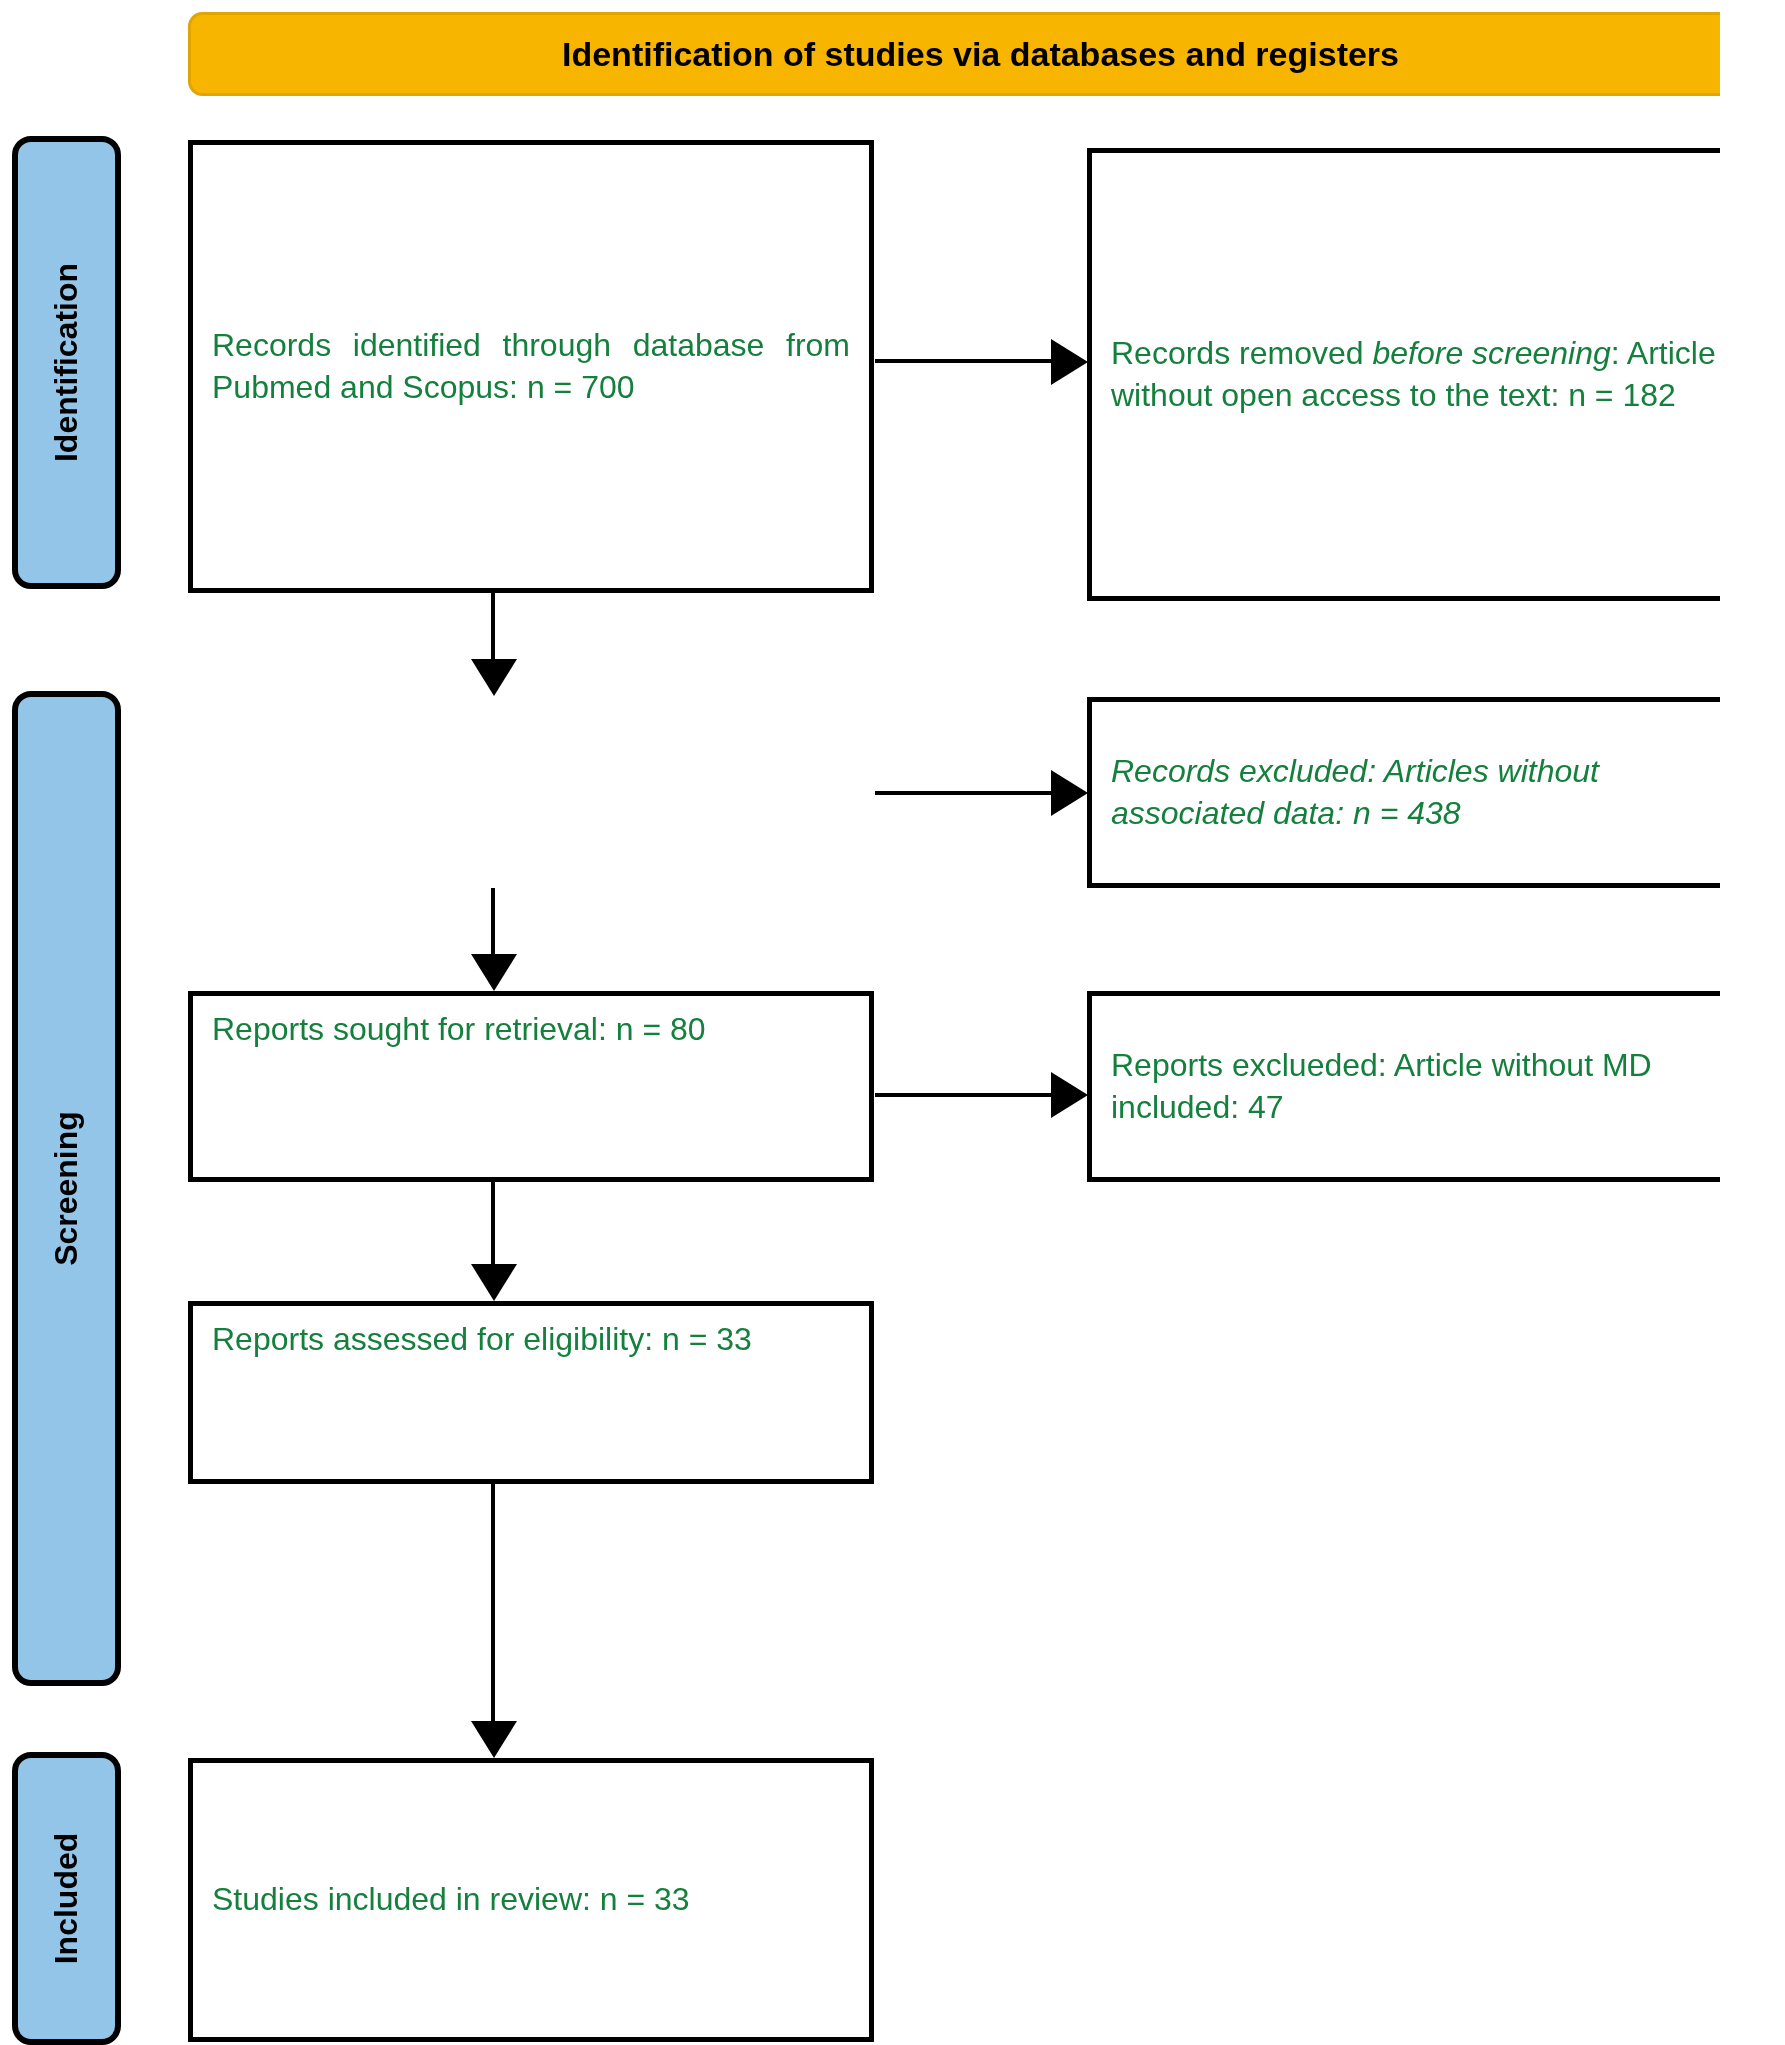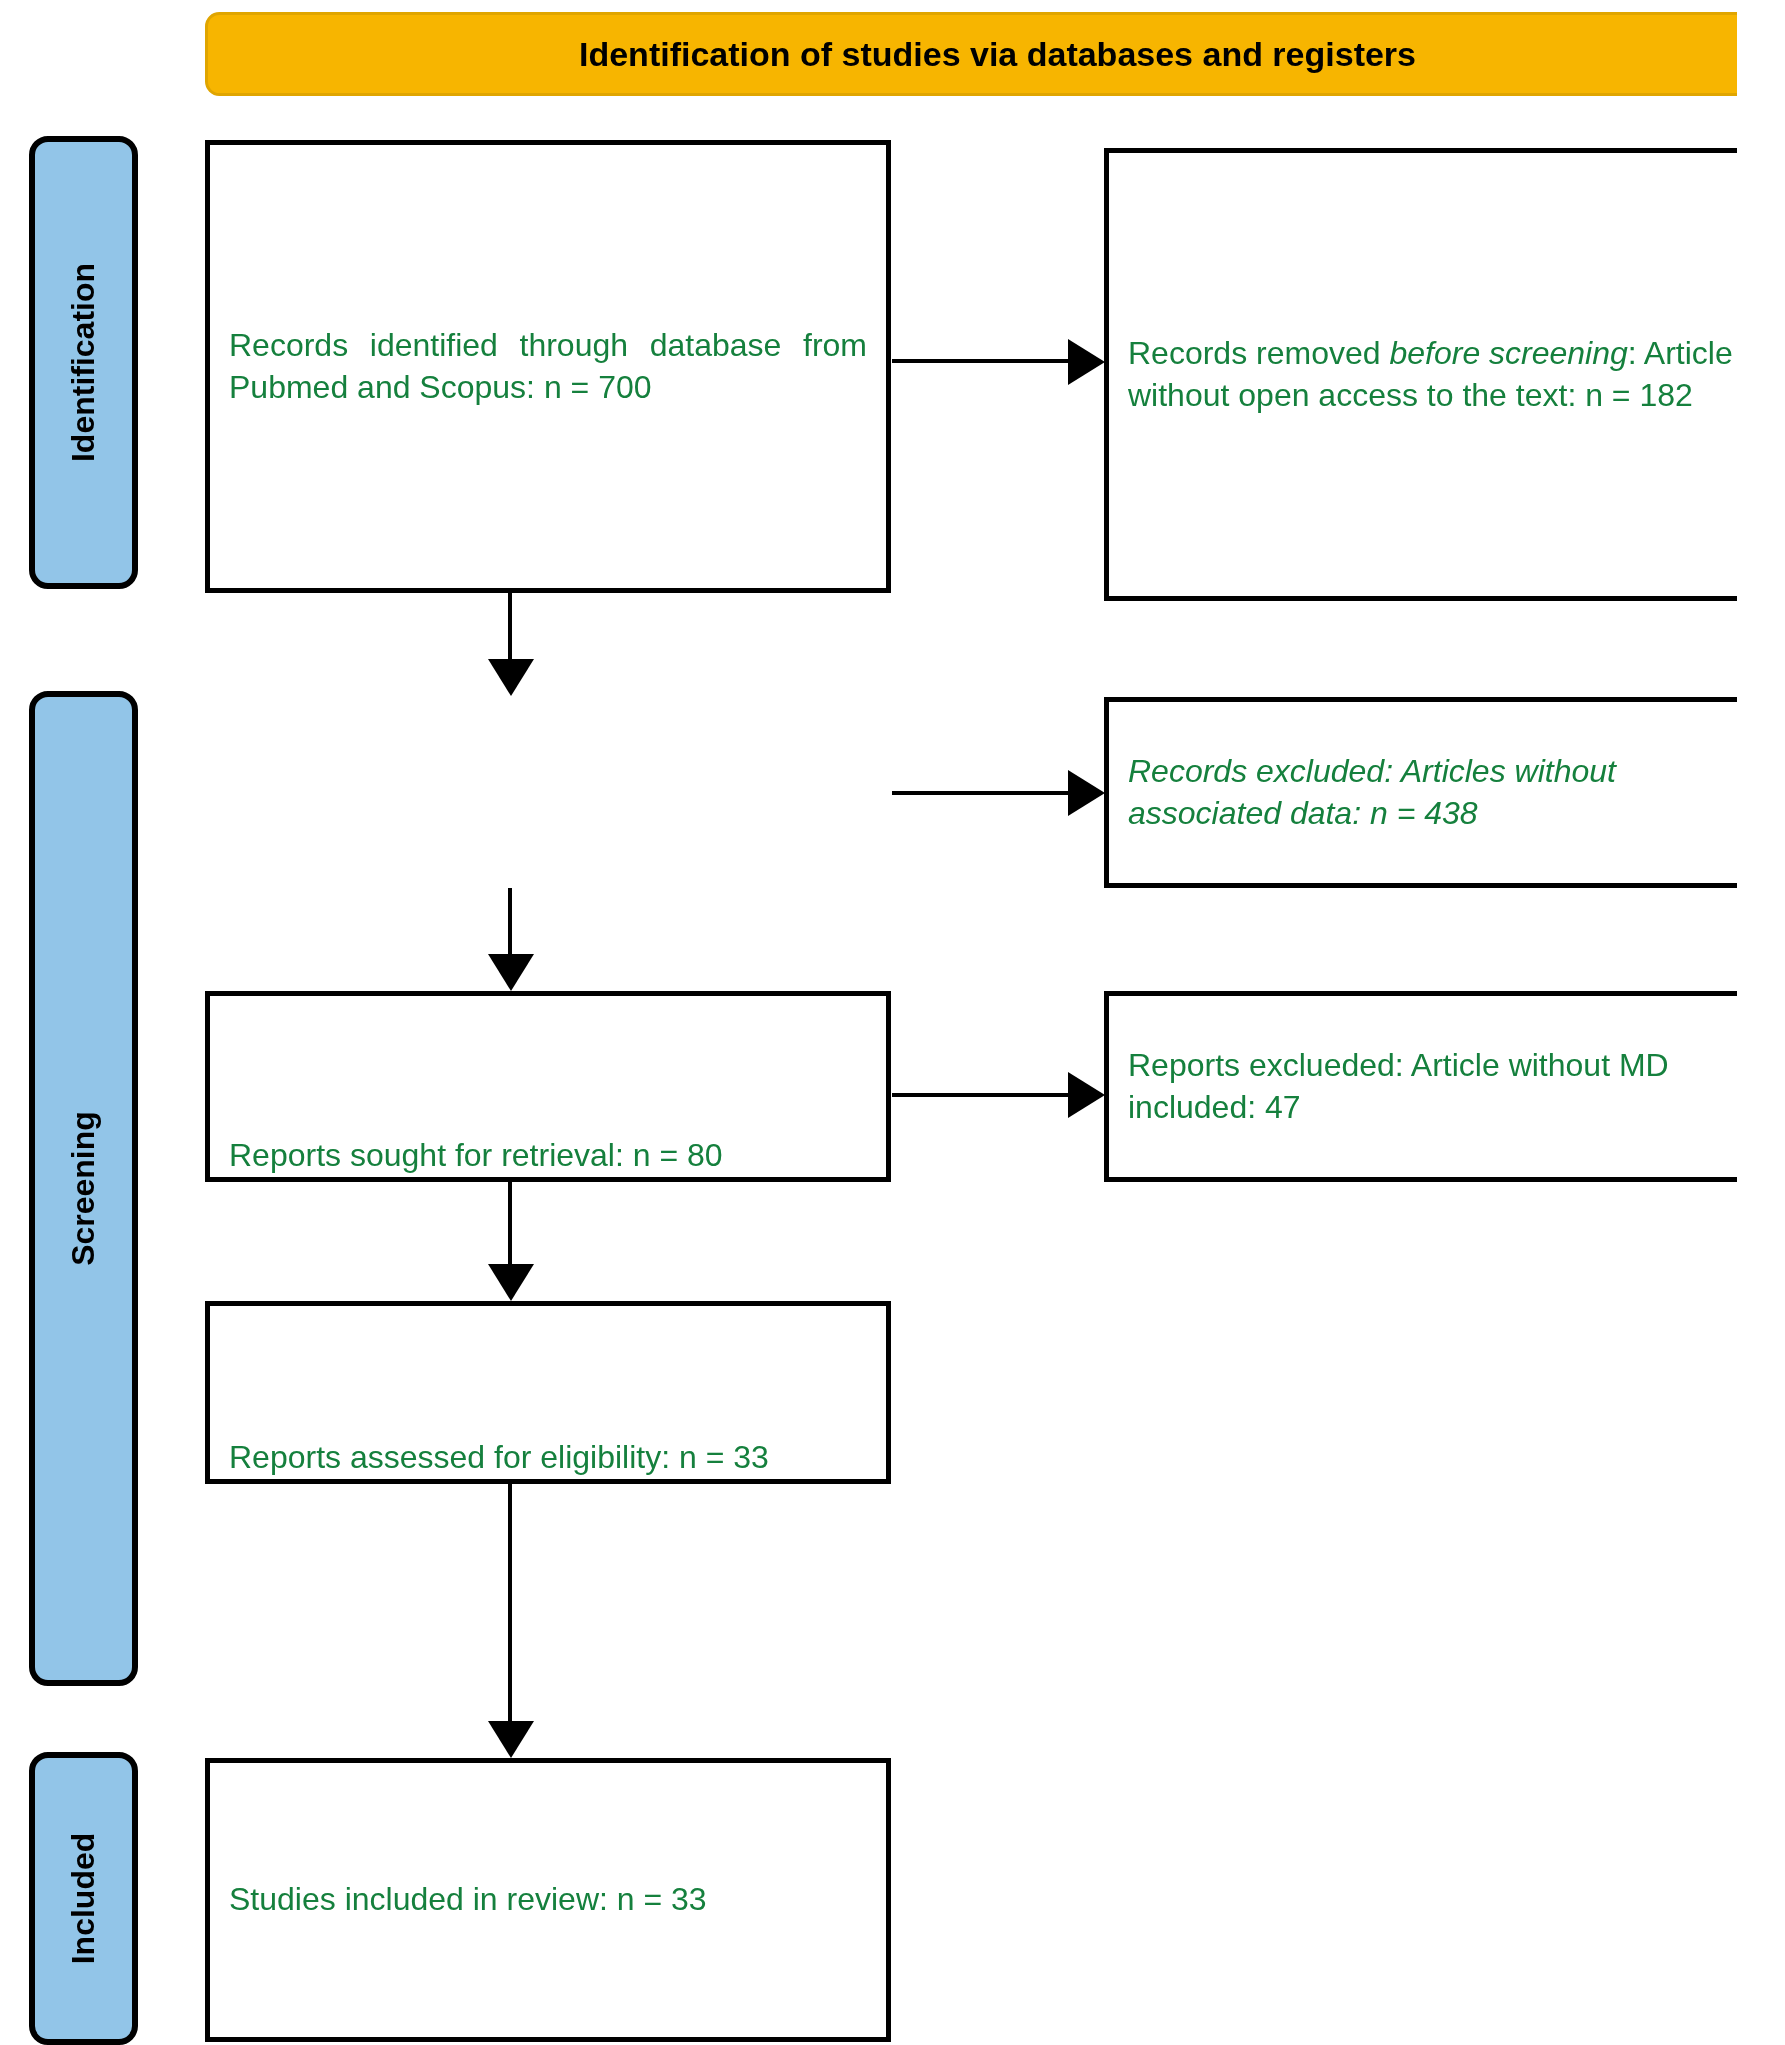--- a/index.html
+++ b/index.html
@@ -9,21 +9,20 @@
   }
   body {
     font-family: "Liberation Sans", sans-serif;
   }
   #canvas {
     position: relative;
     width: 1720px;
     height: 2046px;
     background: #ffffff;
     overflow: hidden;
-    margin-left: 17px;
   }
 
   
   .header-banner {
     position: absolute;
     left: 188px;
     top: 12.2px;
     width: 1585px;
     height: 84px;
     background: #f7b500;
@@ -74,21 +73,21 @@
     display: flex;
     flex-direction: column;
     justify-content: center;
   }
   .flow-box .box-text {
     font-size: 32px;
     line-height: 1.30;
     color: #15803d;
   }
   .justify .box-text { text-align: justify; text-align-last: left; }
-  .top-aligned { justify-content: flex-end; padding-top: 13.3px; }
+  .top-aligned { justify-content: flex-start; padding-top: 13.3px; }
   .box-text i { font-style: italic; }
 
   
   .box-identified { left: 188px;  top: 140px;  width: 686px; height: 453px; }
   .box-removed    { left: 1087px; top: 148px;  width: 686px; height: 453px; justify-content: center; }
   .box-screened   { left: 188px;  top: 697px; width: 686px; height: 191px; }
   .box-excluded   { left: 1087px; top: 697px; width: 686px; height: 191px; font-style: italic; }
   .box-sought     { left: 188px;  top: 991px; width: 686px; height: 191px; }
   .box-repexcl    { left: 1087px; top: 991px; width: 686px; height: 191px; }
   .box-assessed   { left: 188px;  top: 1301px; width: 686px; height: 183px; }

